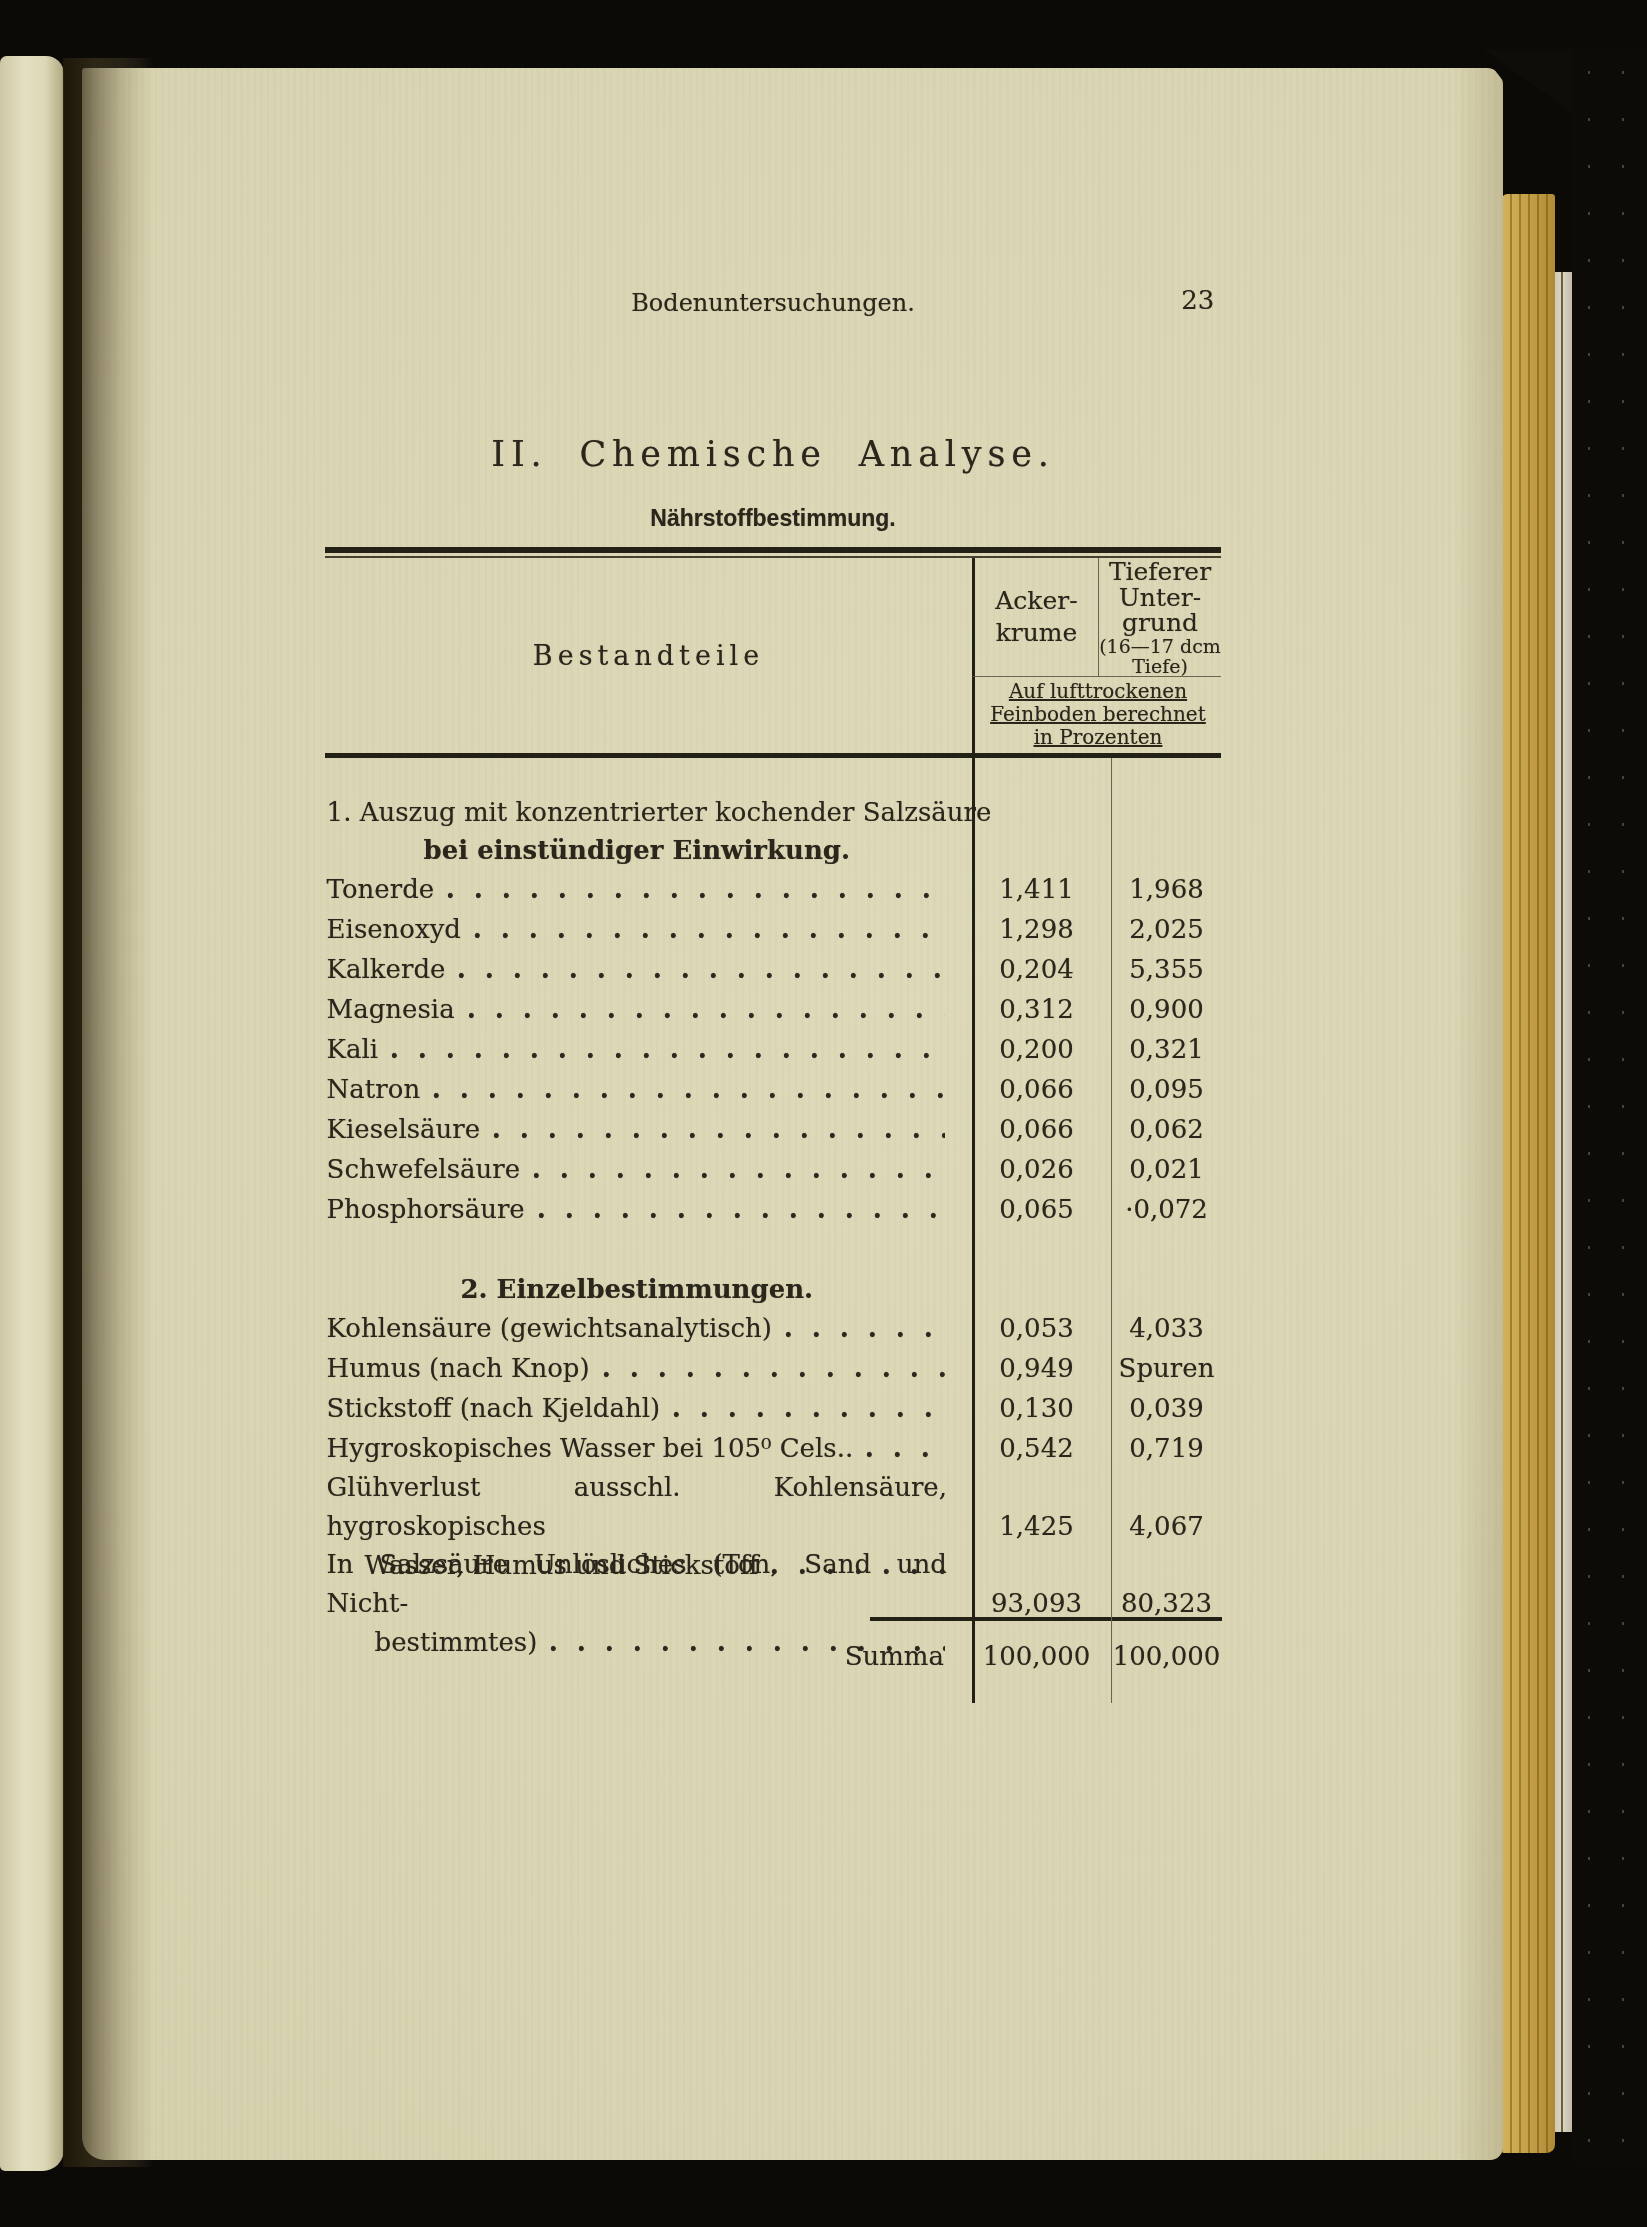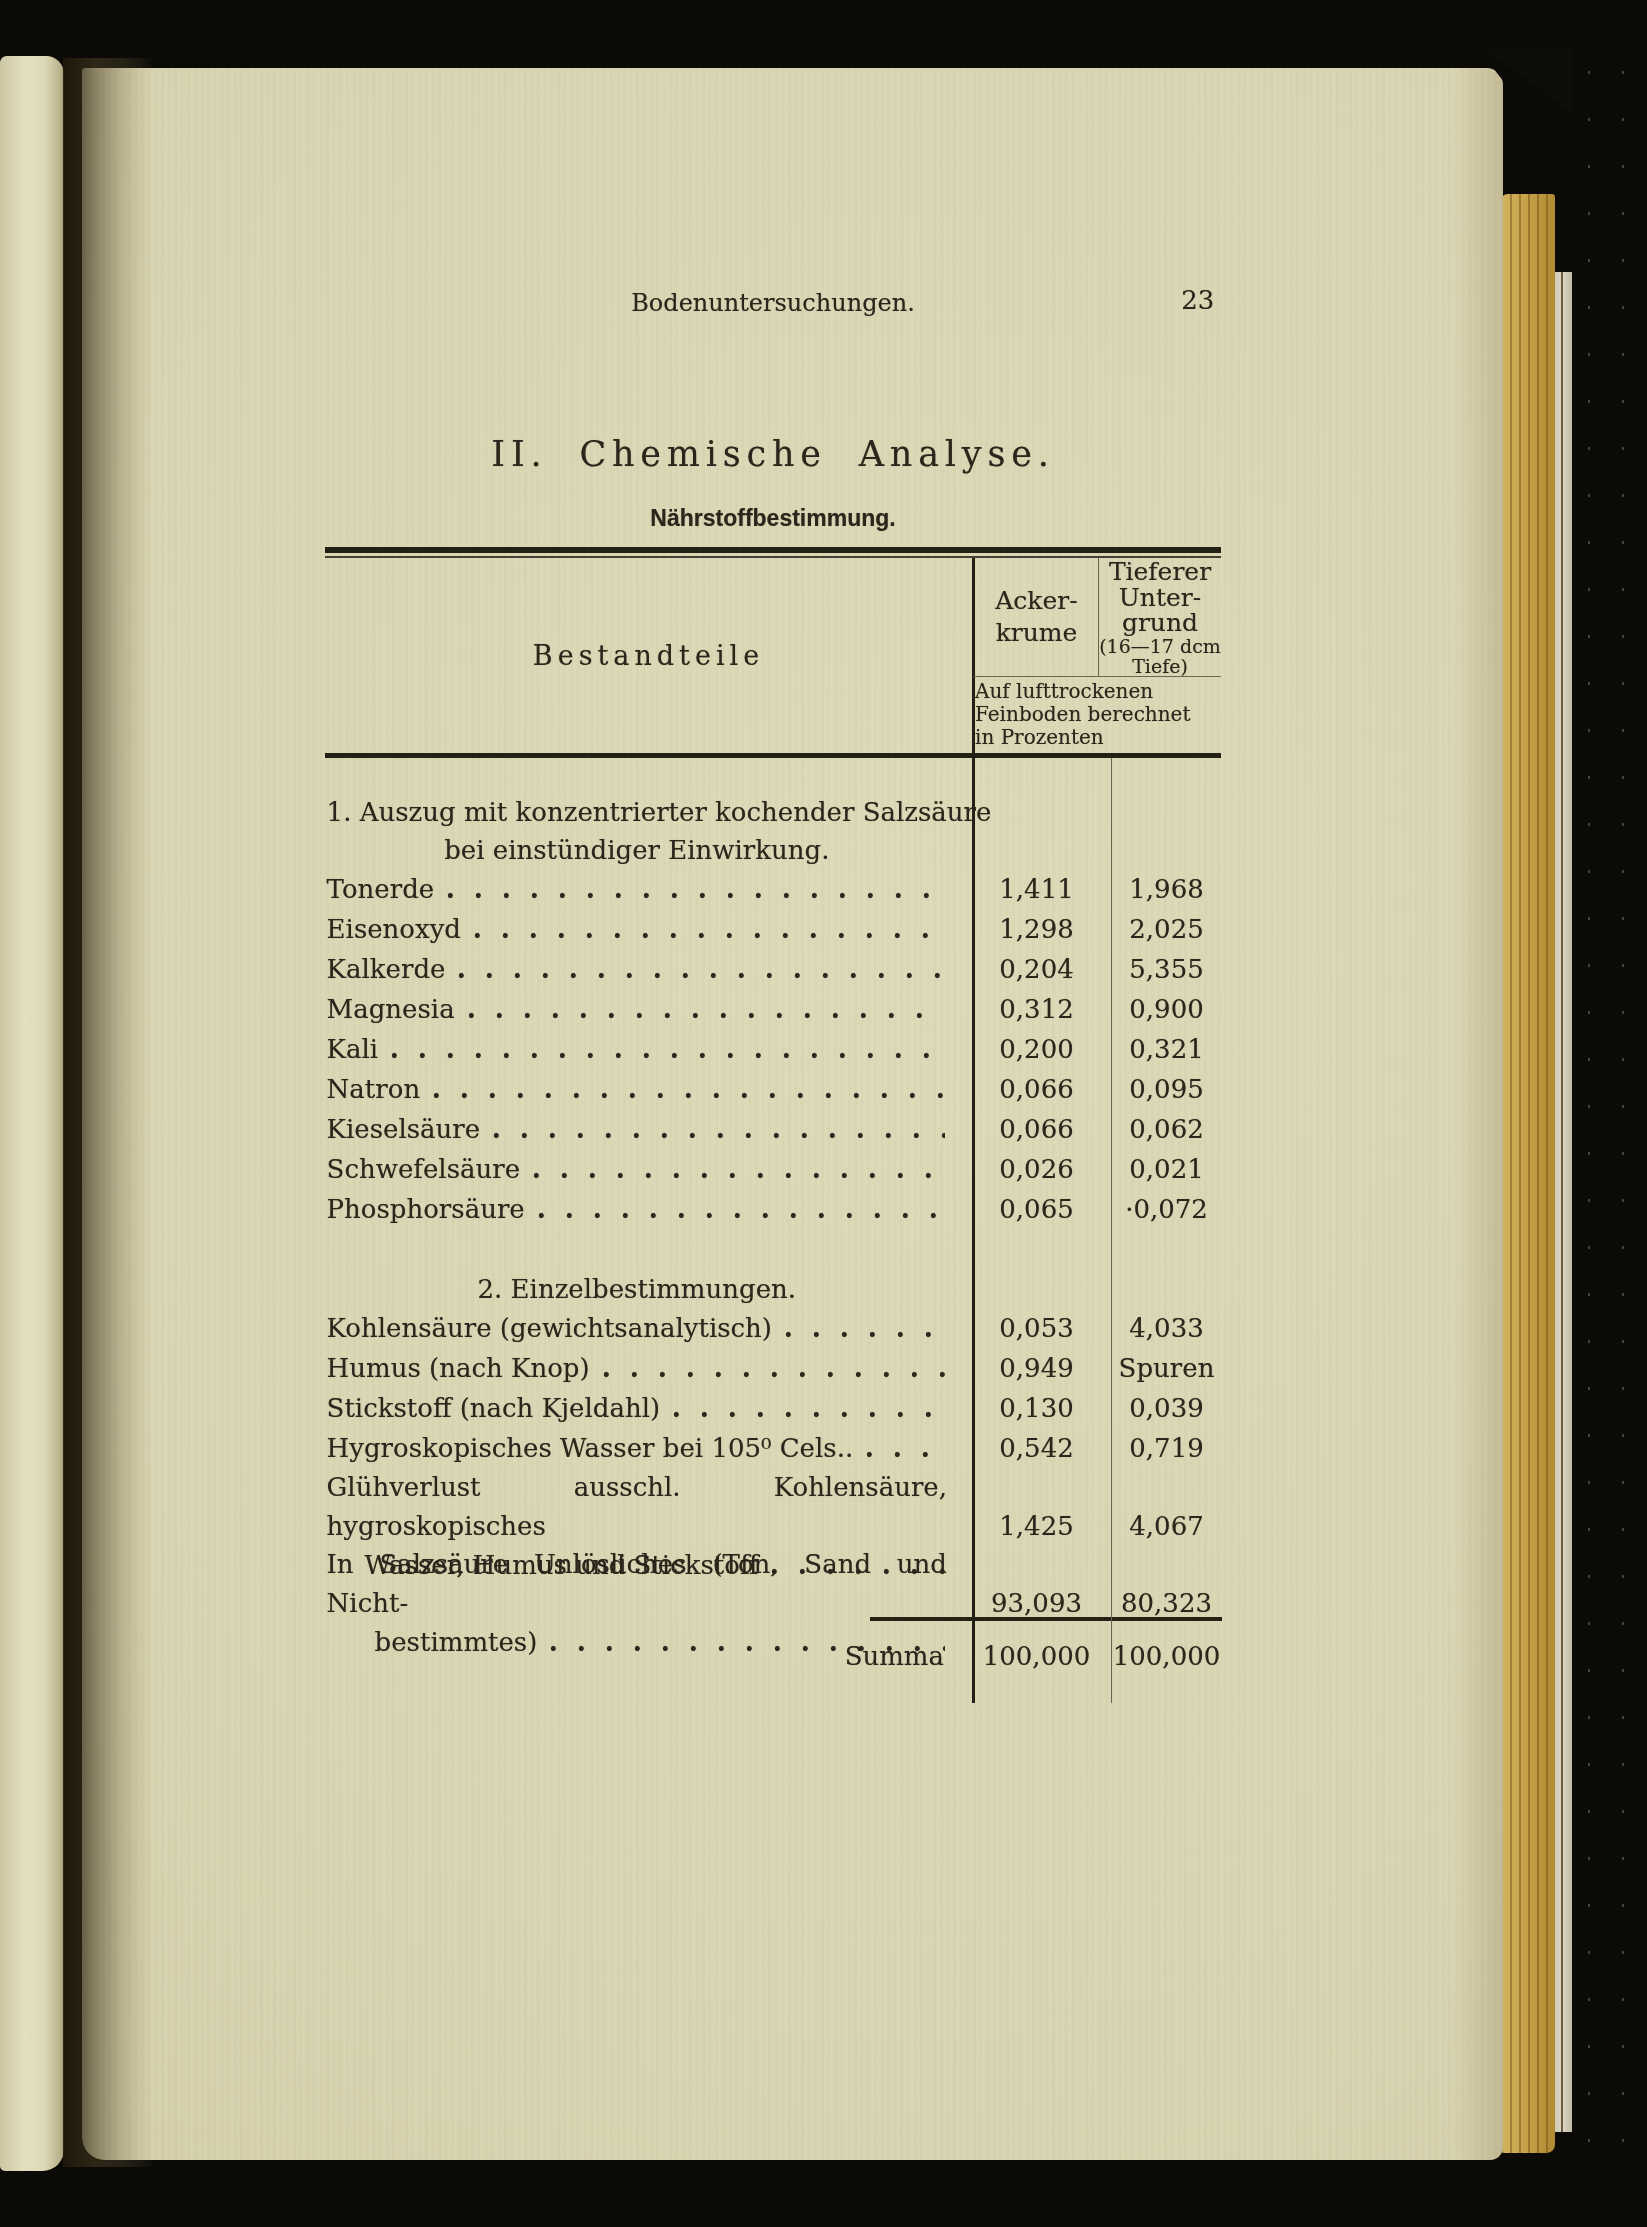--- a/index.html
+++ b/index.html
@@ -107,39 +107,39 @@
   }
   .th-c3{
     grid-area:hc3;border-left:1.6px solid #6b6450;
     display:flex;flex-direction:column;align-items:center;justify-content:flex-start;
     padding-top:1.6px;
   }
   .th-c3 .big{font-size:25px;line-height:25.5px;}
   .th-c3 .small{font-size:19px;line-height:20.6px;}
   .th-sub{
     grid-area:hsub;border-left:3.3px solid #232016;border-top:1.6px solid #6b6450;
-    display:flex;flex-direction:column;justify-content:center;
-    font-size:20px;line-height:23px;
+    display:flex;flex-direction:column;align-items:center;justify-content:center;
+    font-size:20px;line-height:23px;text-decoration:underline;
   }
   .brow{display:grid;grid-template-columns:647px 126px 123px;}
   .brow .c1{padding:0 25px 0 1.6px;font-size:26px;}
   .brow .c2{border-left:3.3px solid #232016;display:flex;align-items:center;justify-content:center;font-size:26px;}
   .brow .c3{border-left:1.6px solid #6b6450;display:flex;align-items:center;justify-content:center;font-size:26px;margin-left:13px;}
   .r48{height:40px;} .r46{height:38px;} .r42{height:35px;} .r50{height:41px;}
   .r94{height:77px;} .r88{height:72px;} .r86{height:71px;} .r14{height:11.5px;}
   .lblrow{display:flex;align-items:baseline;height:100%;}
   .lblrow .lbl{white-space:nowrap;line-height:40px;}
   .dots{
     flex:1 1 auto;align-self:flex-end;height:6.6px;margin:0 1.6px 10px 13px;
     background-image:radial-gradient(circle at 3.3px 3.3px, #2b2820 2.1px, rgba(43,40,32,0) 2.9px);
     background-size:28px 6.6px;background-repeat:repeat-x;background-position:left center;
   }
   .heading-line{line-height:38px;white-space:nowrap;}
   .jline{width:545px;text-align:justify;text-align-last:justify;}
-  .centerline{text-align:center;}
+  .centerline{text-align:center;font-weight:bold;}
   .two .l1{line-height:39px;white-space:nowrap;}
   .two .l1.just{text-align:justify;text-align-last:justify;white-space:normal;}
   .two .l2{display:flex;align-items:baseline;line-height:39px;}
   .two .l2 .lbl{white-space:nowrap;}
   .two .l2 .dots{margin-bottom:10px;}
   .ind46{padding-left:38px;justify-content:center;} .ind58{padding-left:48px;}
   .partial-rule{height:4.1px;margin-left:545px;width:352px;background:#232016;}
   .summa-c1{
     display:flex;align-items:center;justify-content:flex-end;
     padding:0 28px 0 1.6px;font-size:26px;

